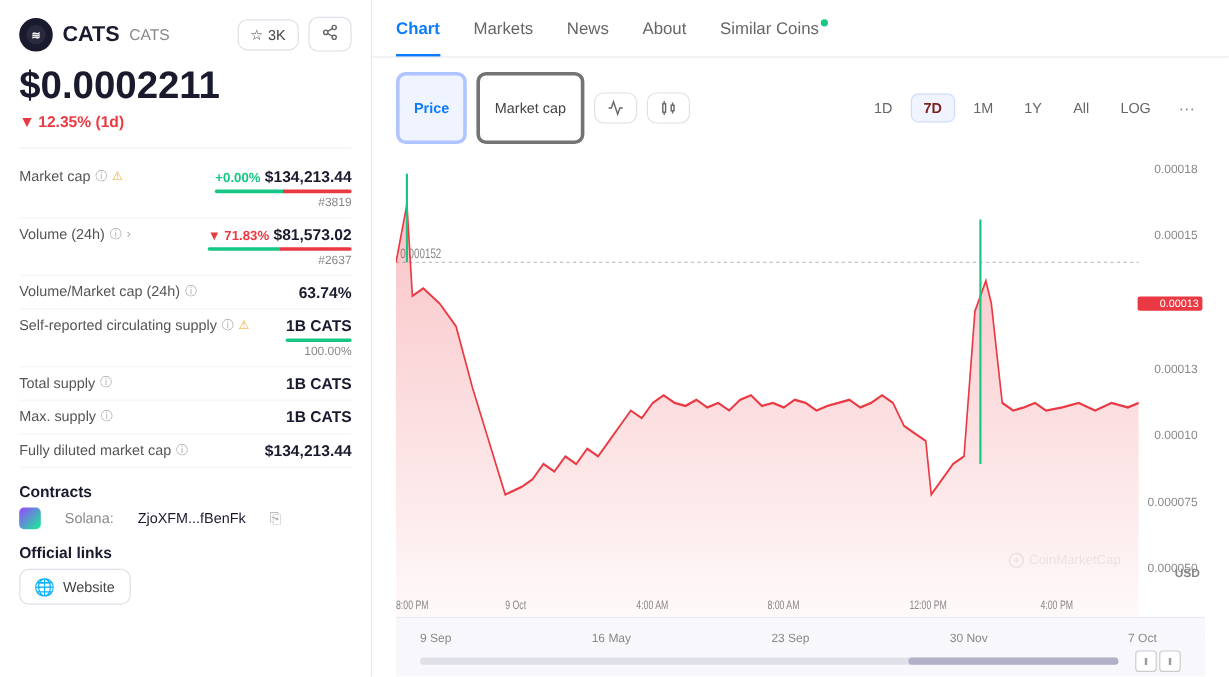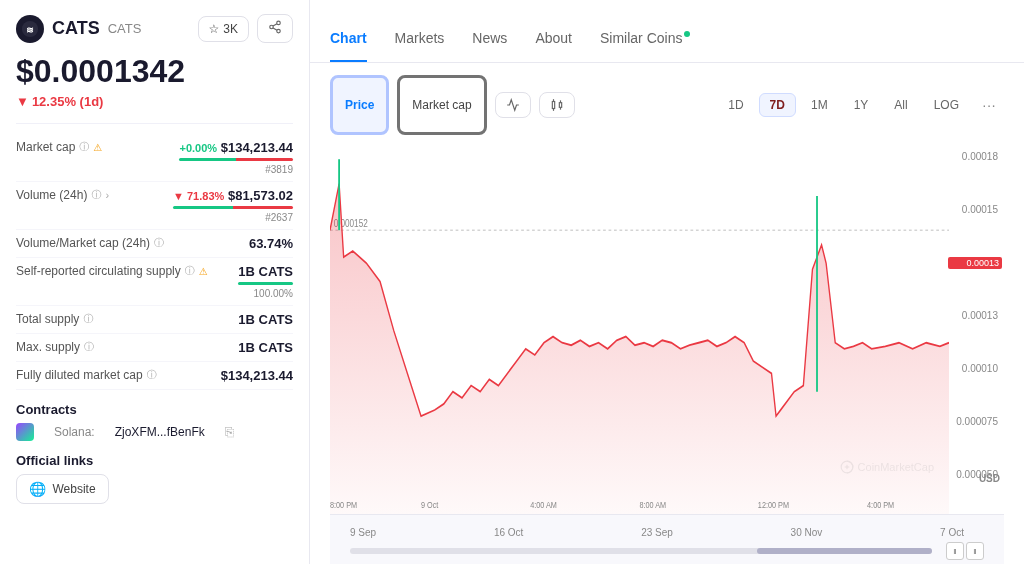--- a/index.html
+++ b/index.html
@@ -38,21 +38,21 @@
     .contract-addr { font-size: 12px; color: #1a1a2e; }
     .copy-icon { color: #aaa; cursor: pointer; font-size: 12px; }
     
     .link-btn { display: flex; align-items: center; gap: 6px; padding: 6px 12px; border: 1px solid #e0e0e8; border-radius: 8px; background: #fff; cursor: pointer; font-size: 12px; color: #444; width: fit-content; margin-top: 4px; }
     .globe-icon { font-size: 14px; }
     
     
     .main { flex: 1; display: flex; flex-direction: column; overflow: hidden; }
     
     
-    .top-nav { display: flex; align-items: center; padding: 0 20px; border-bottom: 1px solid #e8e8f0; height: 48px; gap: 28px; margin-top: 15px; }
+    .top-nav { display: flex; align-items: center; padding: 0 20px; border-bottom: 1px solid #e8e8f0; height: 48px; gap: 28px; }
     .nav-tab { font-size: 14px; color: #666; cursor: pointer; padding: 14px 0; border-bottom: 2px solid transparent; font-weight: 500; white-space: nowrap; }
     .nav-tab.active { color: #0a7cff; border-bottom-color: #0a7cff; font-weight: 600; }
     .nav-dot { display: inline-block; width: 6px; height: 6px; background: #16c784; border-radius: 50%; vertical-align: super; margin-left: 2px; }
     
     
     .chart-area { flex: 1; display: flex; flex-direction: column; padding: 12px 20px 0; overflow: hidden; }
     .chart-controls { display: flex; align-items: center; justify-content: space-between; margin-bottom: 12px; }
     .chart-left { display: flex; align-items: center; gap: 8px; }
     .chart-type-btn { padding: 20px 12px; border: 3px solid #737373; border-radius: 8px; background: #fff; cursor: pointer; font-size: 12px; color: #444; }
     .chart-type-btn.active { background: #f0f4ff; border-color: #b0c4ff; color: #0a7cff; font-weight: 600; }
@@ -107,21 +107,21 @@
                 <circle cx="6" cy="12" r="3"></circle>
                 <circle cx="18" cy="19" r="3"></circle>
                 <line x1="8.59" y1="13.51" x2="15.42" y2="17.49"></line>
                 <line x1="15.41" y1="6.51" x2="8.59" y2="10.49"></line>
               </svg>
           </span>
         </button>
       </div>
     </div>
 
-    <div class="price">$0.0001342</div>
+    <div class="price">$0.0002211</div>
     <div class="price-change">
       <span>▼</span>
       <span>12.35% (1d)</span>
     </div>
 
     <div class="stats-section">
 
       <div class="stat-row">
         <div class="stat-label">
           <span>Market cap</span>
@@ -434,21 +434,21 @@
             </svg>
           CoinMarketCap
         </div>
 
         <div class="usd-label">USD</div>
       </div>
 
       <div style="height:50px; background:#f8f8fc; border-top:1px solid #e8e8f0; display:flex; flex-direction:column; justify-content:flex-end;">
         <div class="bottom-dates">
           <span>9 Sep</span>
-          <span>16 Oct</span>
+          <span>16 May</span>
           <span>23 Sep</span>
           <span>30 Nov</span>
           <span>7 Oct</span>
         </div>
         <div style="display:flex;align-items:center;padding:4px 20px 4px 20px; gap:6px;">
           <div class="scrollbar-track">
             <div class="scrollbar-thumb"></div>
           </div>
           <div class="scroll-btns">
             <button class="scroll-btn">‖</button>

